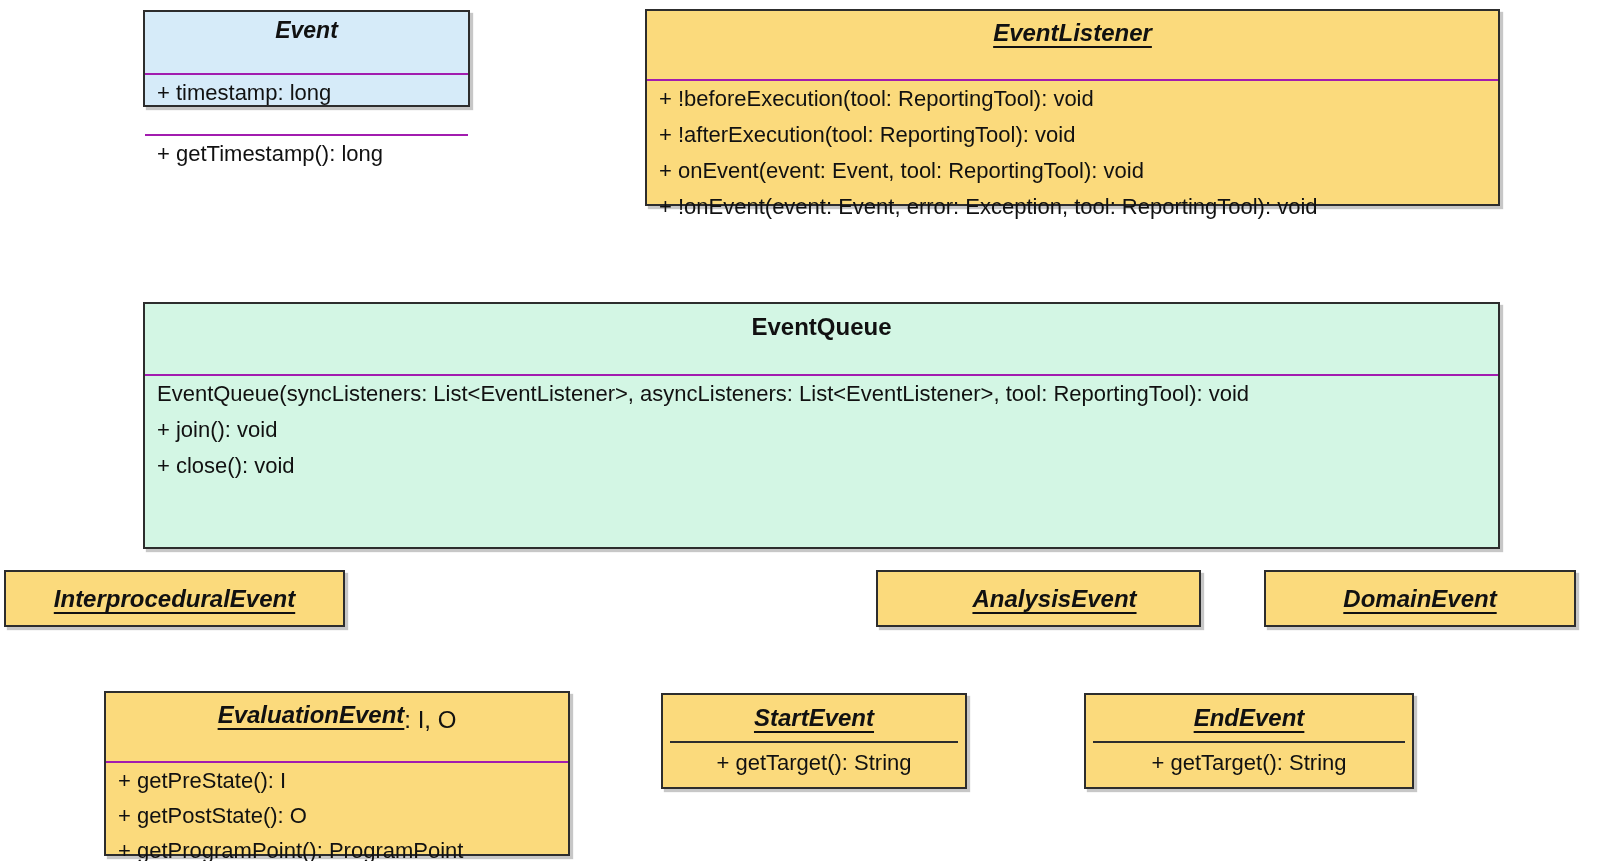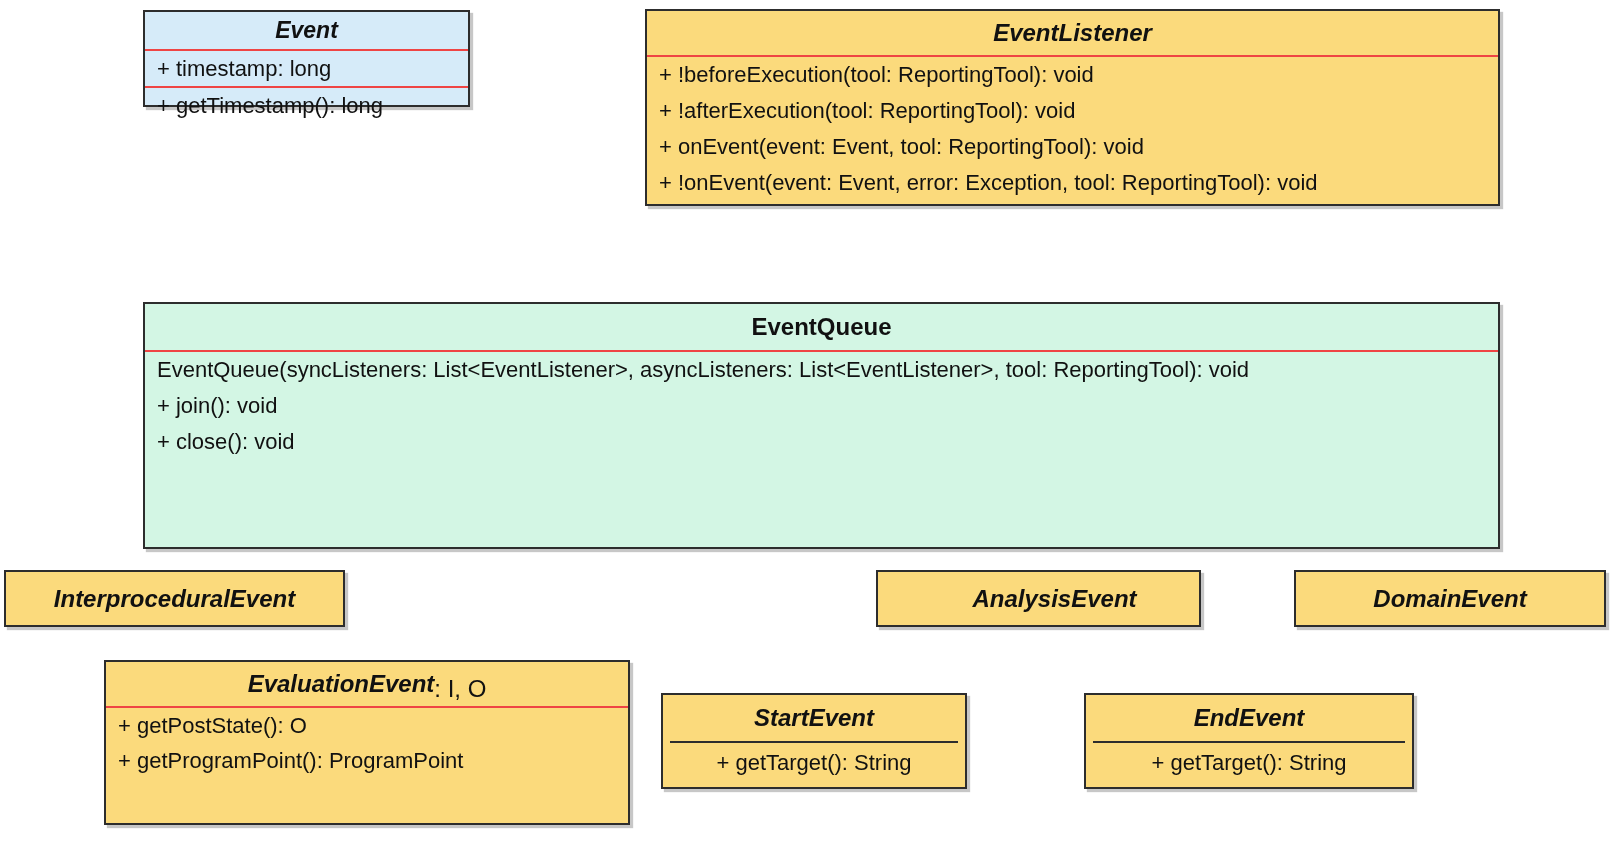--- a/index.html
+++ b/index.html
@@ -29,32 +29,34 @@
   .uml-title {
     display: flex;
     align-items: center;
     justify-content: center;
     font-size: 24px;
     font-weight: bold;
     white-space: nowrap;
   }
   .italic { font-style: italic; }
   .uline {
+    text-decoration: underline;
     text-decoration-thickness: 2px;
     text-underline-offset: 5px;
   }
   .suffix {
     font-weight: normal;
     font-style: normal;
     text-decoration: none;
     margin-top: 9px;
   }
   .sec {
-    border-top: 2px solid #ef4444;
+    border-top: 2px solid #a21caf;
     box-sizing: border-box;
+    margin-top: 24px;
   }
   .row {
     font-size: 22px;
     line-height: 36px;
     padding-left: 12px;
     white-space: nowrap;
   }
   .row.centered {
     padding-left: 0;
     text-align: center;
@@ -73,24 +75,24 @@
   #box-eventlistener  { left: 645px;  top: 9px;   width: 855px;  height: 197px; }
   #box-eventlistener .uml-title { height: 44px; }
 
   #box-eventqueue     { left: 143px;  top: 302px; width: 1357px; height: 247px; }
   #box-eventqueue .uml-title { height: 46px; }
 
   .iface-box          { top: 570px; height: 57px; }
   #box-interprocedural{ left: 4px;    width: 341px; }
   #box-fixpoint       { left: 452px;  width: 328px; }
   #box-analysis       { left: 876px;  width: 325px; padding-left: 32px; }
-  #box-domain         { left: 1294px; width: 312px; }
+  #box-domain         { left: 1264px; width: 312px; }
   .iface-box .uml-title { height: 100%; }
 
-  #box-evaluation     { left: 104px;  top: 660px; width: 526px;  height: 165px; }
+  #box-evaluation     { left: 104px;  top: 691px; width: 466px;  height: 165px; }
   #box-evaluation .uml-title { height: 44px; }
   #box-evaluation .row { line-height: 35px; }
 
   .small-box          { top: 693px; height: 96px; }
   #box-start          { left: 661px;  width: 306px; }
   #box-end            { left: 1084px; width: 330px; }
   .small-box .uml-title { height: 46px; }
   .small-box .row     { line-height: 40px; }
 </style>
 </head>
@@ -151,20 +153,21 @@
       <span class="uline">DomainEvent</span>
     </div>
   </div>
 
   <div id="box-evaluation" class="uml-box fill-yellow">
     <div class="uml-title italic">
       <span class="uline">EvaluationEvent</span>
         <span class="suffix">: I, O</span>
     </div>
     <div class="sec">
+      <div class="row">+ getPreState(): I</div>
       <div class="row">+ getPostState(): O</div>
       <div class="row">+ getProgramPoint(): ProgramPoint</div>
     </div>
   </div>
 
   <div id="box-start" class="uml-box fill-yellow small-box">
     <div class="uml-title italic">
       <span class="uline">StartEvent</span>
     </div>
     <div class="divider-inset"></div>

